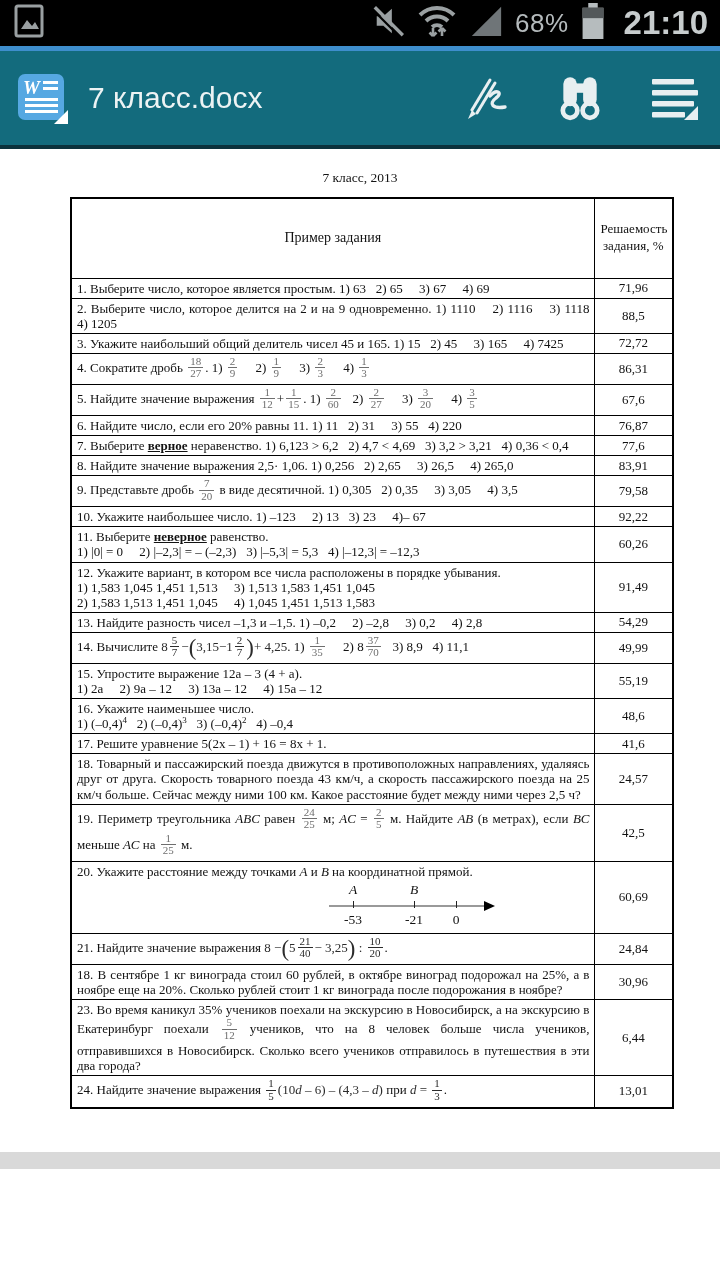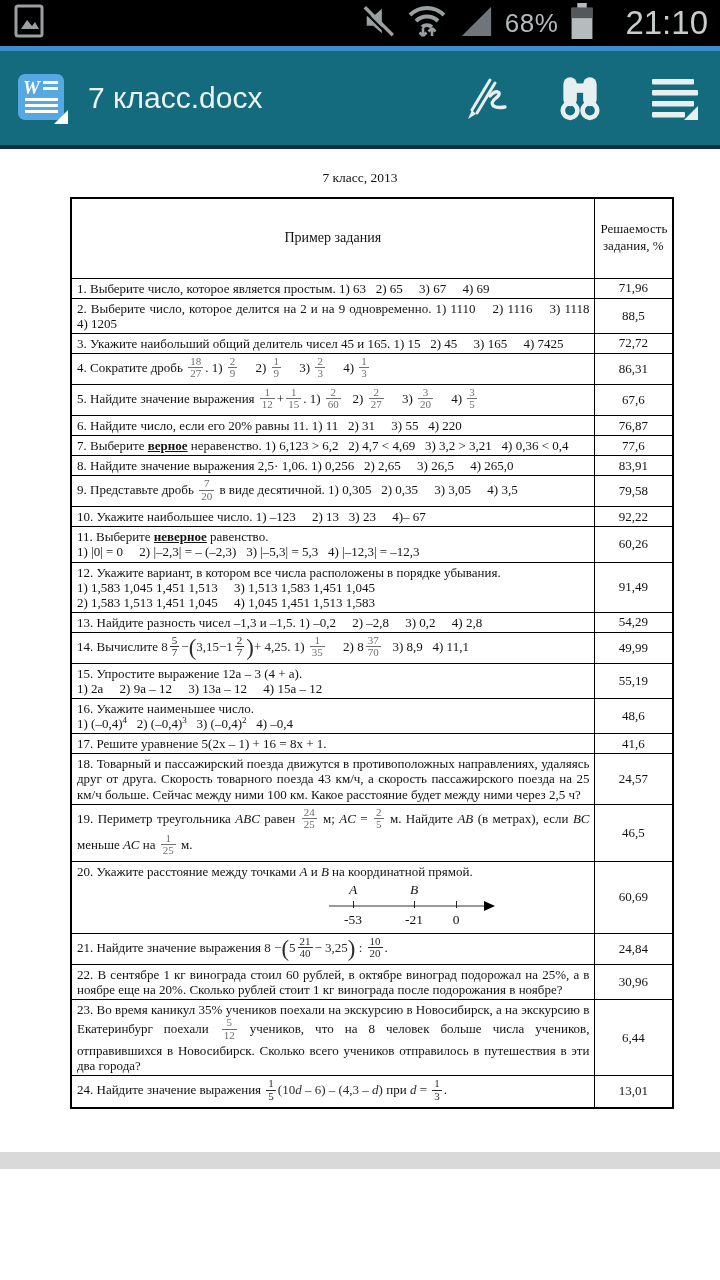--- a/index.html
+++ b/index.html
@@ -5,21 +5,21 @@
   * { margin:0; padding:0; box-sizing:border-box; }
   html,body { width:720px; height:1280px; }
   body { font-family:"Liberation Sans", sans-serif; background:#fff; }
   .screen { position:relative; width:720px; height:1280px; overflow:hidden; background:#000000; }
 
   
   .status-bar { height:46px; background:#000; display:flex; align-items:center; justify-content:space-between; padding:0 12px 0 14px; }
   .sb-left { display:flex; align-items:center; }
   .sb-right { display:flex; align-items:center; gap:11px; }
   .sb-pct { color:#b4babc; font-size:26px; letter-spacing:0.5px; }
-  .sb-time { color:#c7cccd; font-size:33px; margin-left:19px; }
+  .sb-time { color:#c7cccd; font-size:33px; margin-left:7px;font-weight:bold; }
 
   
   .accent-line { height:5px; background:#3e8ecd; }
   .app-bar { height:98px; background:#136b7d; border-bottom:4px solid #0b323c; display:flex; align-items:center; padding:0 20px 0 18px; }
   .doc-icon { width:50px; height:52px; position:relative; margin-right:20px; flex:none; }
   .app-title { color:#edf3f4; font-size:30px; flex:1; white-space:nowrap; overflow:hidden; }
   .app-actions { display:flex; align-items:center; gap:42px; }
   .abtn { width:52px; height:52px; display:flex; align-items:center; justify-content:center; }
 
   
@@ -229,21 +229,21 @@
             <tr>
               <td class="q">17. Решите уравнение 5(2х – 1) + 16 = 8х + 1.</td>
               <td class="r">41,6</td>
             </tr>
             <tr>
               <td class="q">18. Товарный и пассажирский поезда движутся в противоположных направлениях, удаляясь друг от друга. Скорость товарного поезда 43 км/ч, а скорость пассажирского поезда на 25 км/ч больше. Сейчас между ними 100 км. Какое расстояние будет между ними через 2,5 ч?</td>
               <td class="r">24,57</td>
             </tr>
             <tr>
               <td class="q">19. Периметр треугольника <i>ABC</i> равен <span class="frac"><span class="n">24</span><span class="d">25</span></span> м; <i>AC</i> = <span class="frac"><span class="n">2</span><span class="d">5</span></span> м. Найдите <i>AB</i> (в метрах), если <i>BC</i> меньше <i>AC</i> на <span class="frac"><span class="n">1</span><span class="d">25</span></span> м.</td>
-              <td class="r">46,5</td>
+              <td class="r">42,5</td>
             </tr>
             <tr>
               <td class="q">20. Укажите расстояние между точками <i>A</i> и <i>B</i> на координатной прямой.<div class="numline">
                   <span class="nl-top" style="left: 24px;">A</span>
                   <span class="nl-top" style="left: 85px;">B</span>
                   <div class="nl-line"></div>
                   <div class="nl-arrow"></div>
                   <div class="nl-tick" style="left: 24px;"></div>
                   <div class="nl-tick" style="left: 85px;"></div>
                   <div class="nl-tick" style="left: 127px;"></div>
@@ -251,21 +251,21 @@
                   <span class="nl-bot" style="left: 85px;">-21</span>
                   <span class="nl-bot" style="left: 127px;">0</span>
                 </div></td>
               <td class="r">60,69</td>
             </tr>
             <tr>
               <td class="q">21. Найдите значение выражения <span class="math">8 −<span class="bigp">(</span><span class="mx">5<span class="frac"><span class="n">21</span><span class="d">40</span></span></span>− 3,25<span class="bigp">)</span> : <span class="frac"><span class="n">10</span><span class="d">20</span></span></span>.</td>
               <td class="r">24,84</td>
             </tr>
             <tr>
-              <td class="q">22. В сентябре 1 кг винограда стоил 60 рублей, в октябре виноград подорожал на 25%, а в ноябре еще на 20%. Сколько рублей стоит 1 кг винограда после подорожания в ноябре?</td>
+              <td class="q">18. В сентябре 1 кг винограда стоил 60 рублей, в октябре виноград подорожал на 25%, а в ноябре еще на 20%. Сколько рублей стоит 1 кг винограда после подорожания в ноябре?</td>
               <td class="r">30,96</td>
             </tr>
             <tr>
               <td class="q">23. Во время каникул 35% учеников поехали на экскурсию в Новосибирск, а на экскурсию в Екатеринбург поехали <span class="frac"><span class="n">5</span><span class="d">12</span></span> учеников, что на 8 человек больше числа учеников, отправившихся в Новосибирск. Сколько всего учеников отправилось в путешествия в эти два города?</td>
               <td class="r">6,44</td>
             </tr>
             <tr>
               <td class="q">24. Найдите значение выражения <span class="math"><span class="frac"><span class="n">1</span><span class="d">5</span></span>(10<i>d</i> – 6) – (4,3 – <i>d</i>)</span> при <span class="math"><i>d</i> = <span class="frac"><span class="n">1</span><span class="d">3</span></span></span>.</td>
               <td class="r">13,01</td>
             </tr>

